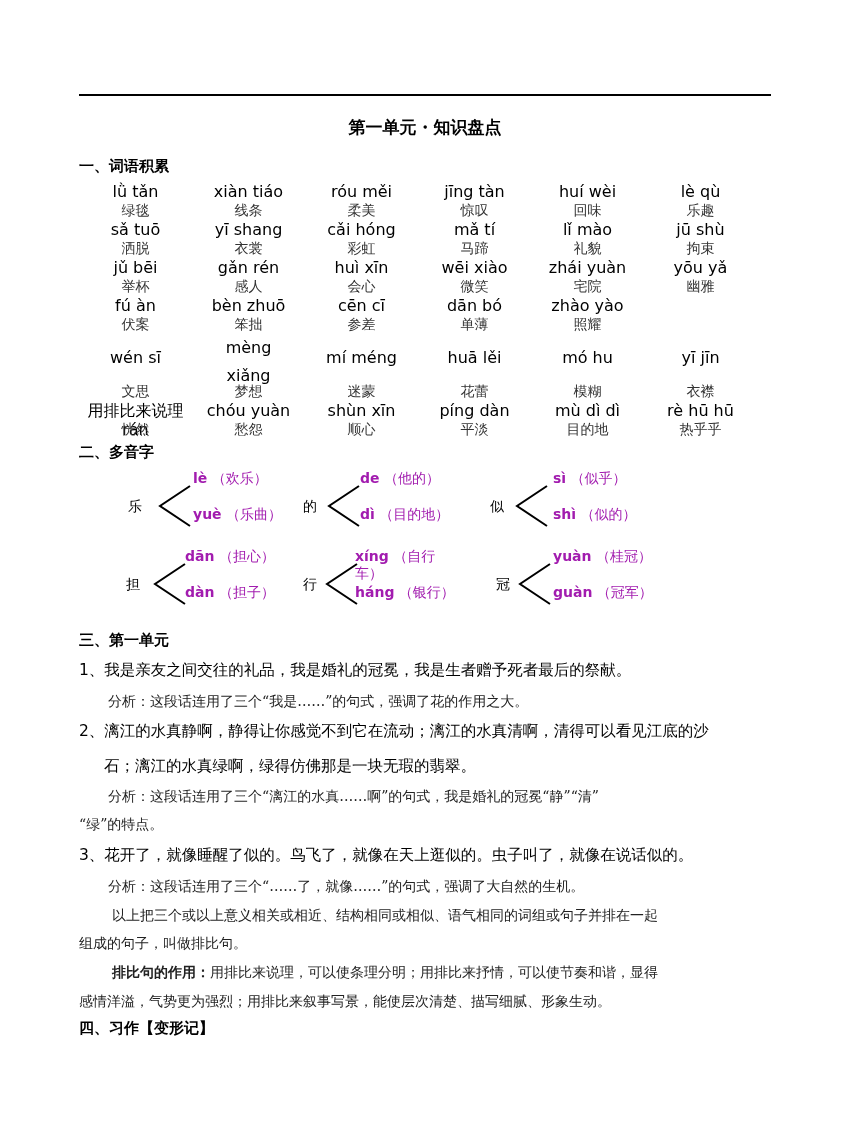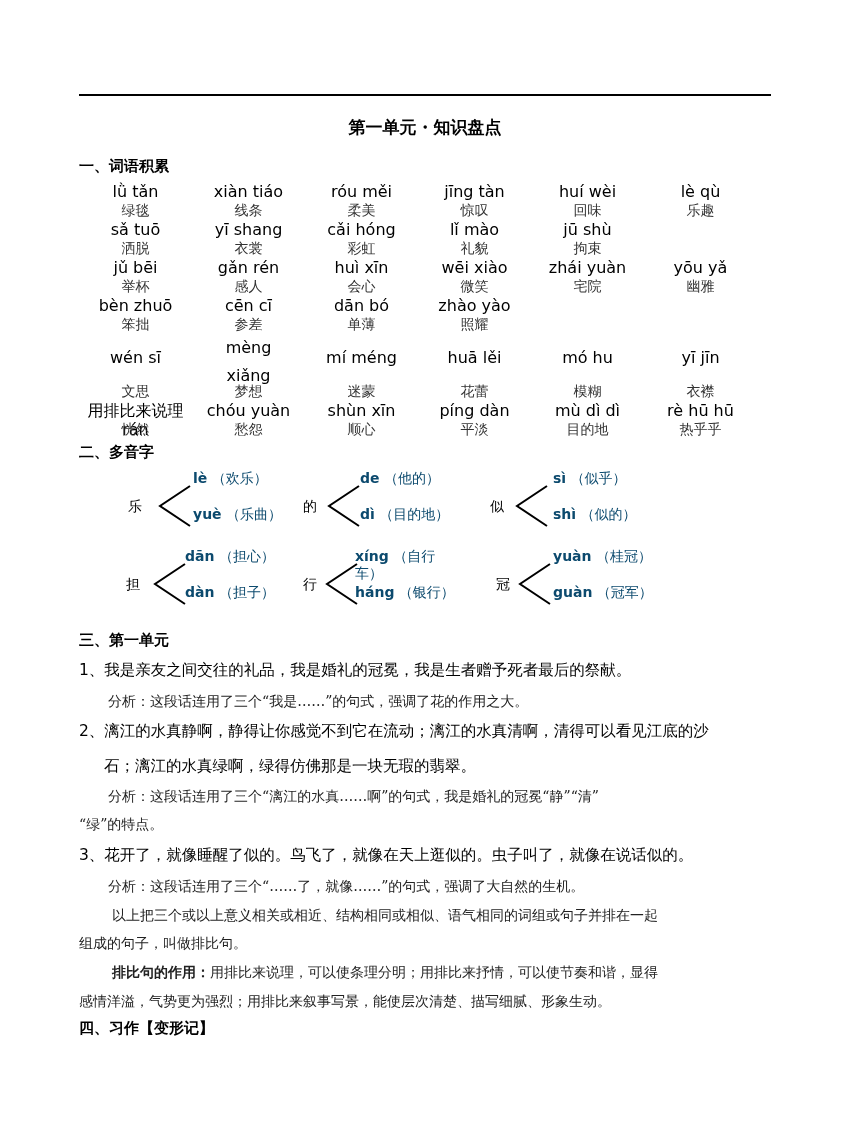--- a/index.html
+++ b/index.html
@@ -10,21 +10,21 @@
   .vocab { position: absolute; left: 79px; top: 182px; width: 692px; }
   .vrow { display: flex; }
   .cell { width: 113px; text-align: center; }
   .cell .py { font-size: 16px; height: 19px; line-height: 19px; }
   .cell .hz { font-size: 14px; color: #333; height: 19px; line-height: 19px; font-family: "DejaVu Serif", serif; }
   .vrow.tall .py { height: 48px; line-height: 48px; }
   .vrow.tall .cell.wrap .py { line-height: 28px; height: 48px; }
   .poly { position: absolute; font-size: 14px; }
   .poly .ch { position: absolute; font-family: "DejaVu Serif", serif; }
   .poly svg { position: absolute; }
-  .poly .opt { position: absolute; width: 100px; line-height: 17px; font-size: 14px; color: #0c4a6e; }
+  .poly .opt { position: absolute; width: 100px; line-height: 17px; font-size: 14px; color: #a21caf; }
   .poly .opt b { font-weight: bold; }
   .p { position: absolute; left: 79px; font-size: 15.5px; line-height: 20px; }
   .a { position: absolute; font-size: 14px; font-family: "DejaVu Serif", serif; color: #222; line-height: 20px; }
   .bold { font-weight: bold; }
 </style>
 </head>
 <body>
 
 <div class="rule"></div>
 <div class="title">第一单元・知识盘点</div>
@@ -65,20 +65,24 @@
       </div>
       <div class="cell">
         <div class="py">yī shang</div>
         <div class="hz">衣裳</div>
       </div>
       <div class="cell">
         <div class="py">cǎi hóng</div>
         <div class="hz">彩虹</div>
       </div>
       <div class="cell">
+        <div class="py">mǎ tí</div>
+        <div class="hz">马蹄</div>
+      </div>
+      <div class="cell">
         <div class="py">lǐ mào</div>
         <div class="hz">礼貌</div>
       </div>
       <div class="cell">
         <div class="py">jū shù</div>
         <div class="hz">拘束</div>
       </div>
     </div>
     <div class="vrow">
       <div class="cell">
@@ -100,20 +104,24 @@
       <div class="cell">
         <div class="py">zhái yuàn</div>
         <div class="hz">宅院</div>
       </div>
       <div class="cell">
         <div class="py">yōu yǎ</div>
         <div class="hz">幽雅</div>
       </div>
     </div>
     <div class="vrow">
+      <div class="cell">
+        <div class="py">fú àn</div>
+        <div class="hz">伏案</div>
+      </div>
       <div class="cell">
         <div class="py">bèn zhuō</div>
         <div class="hz">笨拙</div>
       </div>
       <div class="cell">
         <div class="py">cēn cī</div>
         <div class="hz">参差</div>
       </div>
       <div class="cell">
         <div class="py">dān bó</div>

